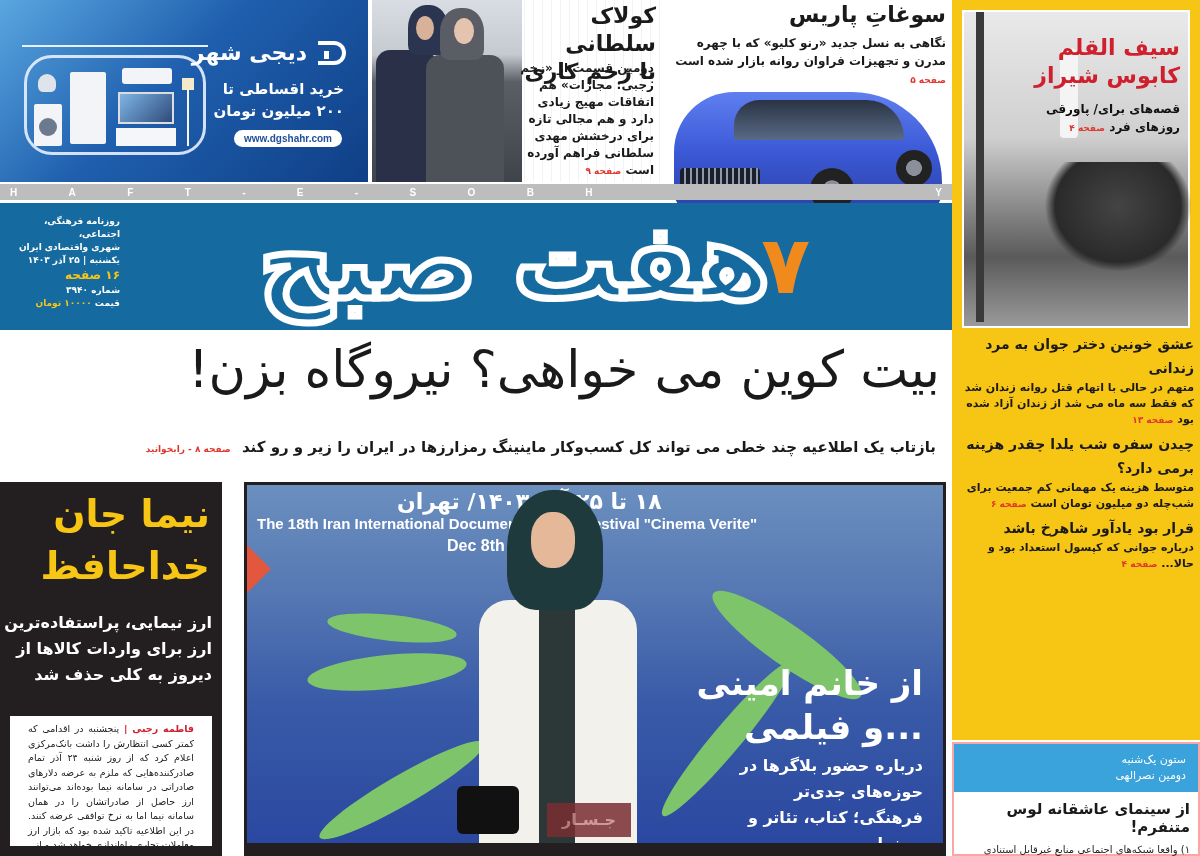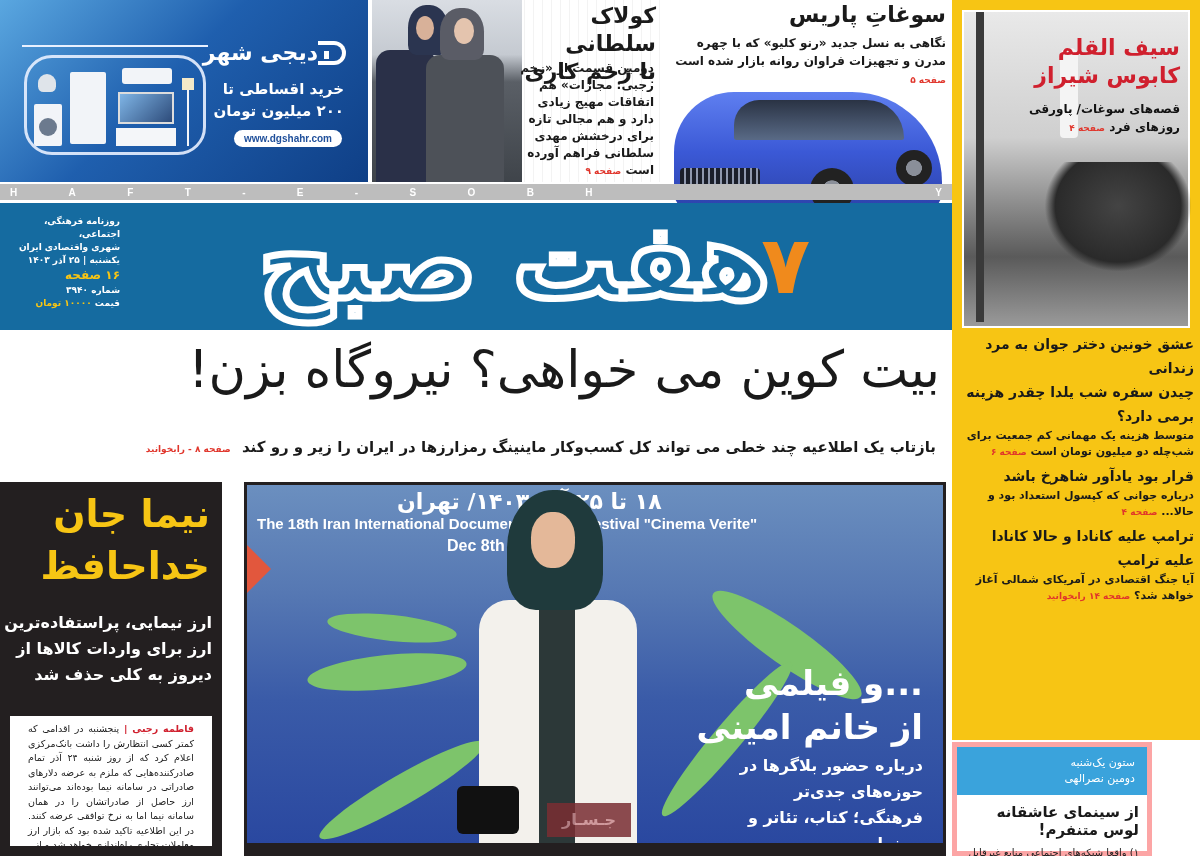--- a/index.html
+++ b/index.html
@@ -14,21 +14,21 @@
 #ad .roof{left:22px;top:45px;width:186px;height:0;border-top:2px solid #e8f0ff}
 #ad .fridge{left:70px;top:72px;width:36px;height:72px;background:#f2f4f8;border-radius:2px}
 #ad .washer{left:34px;top:104px;width:28px;height:42px;background:#f2f4f8;border-radius:2px}
 #ad .washer::after{content:"";position:absolute;left:5px;top:14px;width:18px;height:18px;border-radius:50%;background:#6c7a8e}
 #ad .kettle{left:38px;top:74px;width:18px;height:18px;background:#dfe4ea;border-radius:50% 50% 30% 30%}
 #ad .ac{left:122px;top:68px;width:50px;height:16px;background:#f2f4f8;border-radius:3px}
 #ad .tv{left:118px;top:92px;width:56px;height:32px;background:linear-gradient(135deg,#7fb5e6,#2d4b7a);border:2px solid #ddd}
 #ad .stand{left:116px;top:128px;width:60px;height:18px;background:#f4f6f9}
 #ad .lamp{left:182px;top:78px;width:12px;height:12px;background:#f4e9c8}
 #ad .lamp-pole{left:187px;top:90px;width:2px;height:56px;background:#f4f6f9}
-#ad .brand{right:22px;top:40px;font-size:22px;font-weight:bold;color:#fff;display:flex;align-items:center;gap:0;direction:rtl}
+#ad .brand{right:22px;top:40px;font-size:22px;font-weight:bold;color:#fff;display:flex;align-items:center;gap:11px;direction:rtl}
 #ad .brand-logo{width:28px;height:24px;border:4px solid #fff;border-left:none;border-radius:0 14px 14px 0;position:relative}
 #ad .brand-logo::after{content:"";position:absolute;left:6px;top:6px;width:5px;height:8px;background:#fff}
 #ad .offer{right:24px;top:78px;width:140px;font-size:15px;font-weight:bold;color:#fff;line-height:22px}
 #ad .url{right:26px;top:130px;background:#fff;color:#1f4f9a;border-radius:10px;padding:3px 10px;font-size:10px;font-weight:bold;font-family:"Liberation Sans",sans-serif}
 
 
 #film{left:372px;top:0;width:288px;height:182px;background:repeating-linear-gradient(90deg,#fff 0 8px,#f3f3f3 8px 9px)}
 #film .photo{left:0;top:0;width:150px;height:182px;background:linear-gradient(180deg,#d9dde3 0%,#c5cad1 30%,#5a5f66 45%,#3f444a 100%)}
 #film .photo .p1{position:absolute;left:36px;top:5px;width:40px;height:50px;border-radius:45% 45% 20% 20%;background:#2b3550}
 #film .photo .p2{position:absolute;left:68px;top:8px;width:44px;height:52px;border-radius:45% 45% 20% 20%;background:#5a5c66}
@@ -56,21 +56,21 @@
 #hang .tree{left:80px;top:150px;width:148px;height:110px;background:radial-gradient(ellipse at 50% 40%,#444 0,#2a2a2a 60%,transparent 70%)}
 #hang .h{right:8px;top:22px;font-size:22px;font-weight:bold;color:#d0202e;line-height:28px;text-align:right}
 #hang .b{right:8px;top:88px;font-size:12px;font-weight:bold;line-height:18px;text-align:right;color:#111}
 .pg{font-size:9px;color:#e0352b;font-weight:bold}
 
 #ycol{left:958px;top:332px;width:236px}
 #ycol .h{font-size:14px;font-weight:bold;line-height:24px}
 #ycol .s{font-size:11px;font-weight:bold;line-height:16px;margin-bottom:4px}
 
 
-#colbox{left:952px;top:742px;width:200px;height:114px;border:5px solid #fca5a5}
+#colbox{left:952px;top:742px;width:248px;height:114px;border:2px solid #fca5a5}
 #colbox .head{height:48px;background:#3aa3dc;padding:8px 12px 0;font-size:11px;color:#fff;line-height:16px}
 #colbox .t{padding:8px 8px 0;font-size:15px;font-weight:bold}
 #colbox .p{padding:6px 8px 0;font-size:10px;color:#222;line-height:16px}
 
 
 #masthead-strip{left:0;top:184px;width:952px;height:16px;background:#bdbdbd;display:flex;justify-content:space-between;padding:0 10px;font-family:"Liberation Sans",sans-serif;font-size:10px;color:#fff;font-weight:bold;align-items:center}
 #masthead{left:0;top:203px;width:952px;height:127px;background:#156ba0}
 #masthead .info{left:10px;top:12px;width:110px;font-size:9px;color:#fff;line-height:13px;font-weight:bold}
 #masthead .pages{font-size:12px;color:#f7c514;font-weight:bold;margin:2px 0}
 #masthead .price .y{color:#f7c514}
@@ -169,40 +169,37 @@
 <div id="yellow" class="abs"></div>
 <div id="hang" class="abs">
   <div class="abs pole"></div>
   <div class="abs fig"></div>
   <div class="abs tree"></div>
   <div class="abs h rtl">
     <div>سیف القلم</div>
     <div>کابوس شیراز</div>
   </div>
   <div class="abs b rtl">
-    <div>قصه‌های سوغات/ پاورقی</div>
+    <div>قصه‌های برای/ پاورقی</div>
     <div><span>روزهای فرد</span> <span class="pg">صفحه ۴</span></div>
   </div>
 </div>
 
 <div id="ycol" class="abs rtl">
   <div>
     <div class="h">عشق خونین دختر جوان به مرد زندانی</div>
+    <div class="s"><span>متهم در حالی با اتهام قتل روانه زندان شد که فقط سه ماه می شد از زندان آزاد شده بود</span> <span class="pg">صفحه ۱۳</span></div>
   </div>
   <div>
     <div class="h">چیدن سفره شب یلدا چقدر هزینه برمی دارد؟</div>
     <div class="s"><span>متوسط هزینه یک مهمانی کم جمعیت برای شب‌چله دو میلیون تومان است</span> <span class="pg">صفحه ۶</span></div>
   </div>
   <div>
     <div class="h">قرار بود یادآور شاهرخ باشد</div>
     <div class="s"><span>درباره جوانی که کپسول استعداد بود و حالا...</span> <span class="pg">صفحه ۴</span></div>
-  </div>
-  <div>
-    <div class="h">ترامپ علیه کانادا و حالا کانادا علیه ترامپ</div>
-    <div class="s"><span>آیا جنگ اقتصادی در آمریکای شمالی آغاز خواهد شد؟</span> <span class="pg">صفحه ۱۴ رابخوانید</span></div>
   </div>
 </div>
 
 <div id="colbox" class="abs rtl">
   <div class="head">
     <div>ستون یک‌شنبه</div>
     <div>دومین نصرالهی</div>
   </div>
   <div class="t">از سینمای عاشقانه لوس متنفرم!</div>
   <div class="p">۱) واقعا شبکه‌های اجتماعی منابع غیرقابل استنادی هستند.</div>
@@ -269,18 +266,18 @@
     <div class="leaf" style="left:380px;top:240px;width:200px;height:28px;transform:rotate(-50deg)"></div>
     <div class="woman">
       <div class="coat"></div>
         <div class="inner"></div>
         <div class="hijab"></div>
         <div class="face"></div>
         <div class="bag"></div>
     </div>
     <div class="wm">جـسـار</div>
     <div class="h">
+      <div>از خانم امینی</div>
       <div>...و فیلمی</div>
-      <div>از خانم امینی</div>
     </div>
     <div class="s" style="width:200px">درباره حضور بلاگرها در حوزه‌های جدی‌تر فرهنگی؛ کتاب، تئاتر و سینما</div>
   </div>
 </div>
 
 </body></html>

